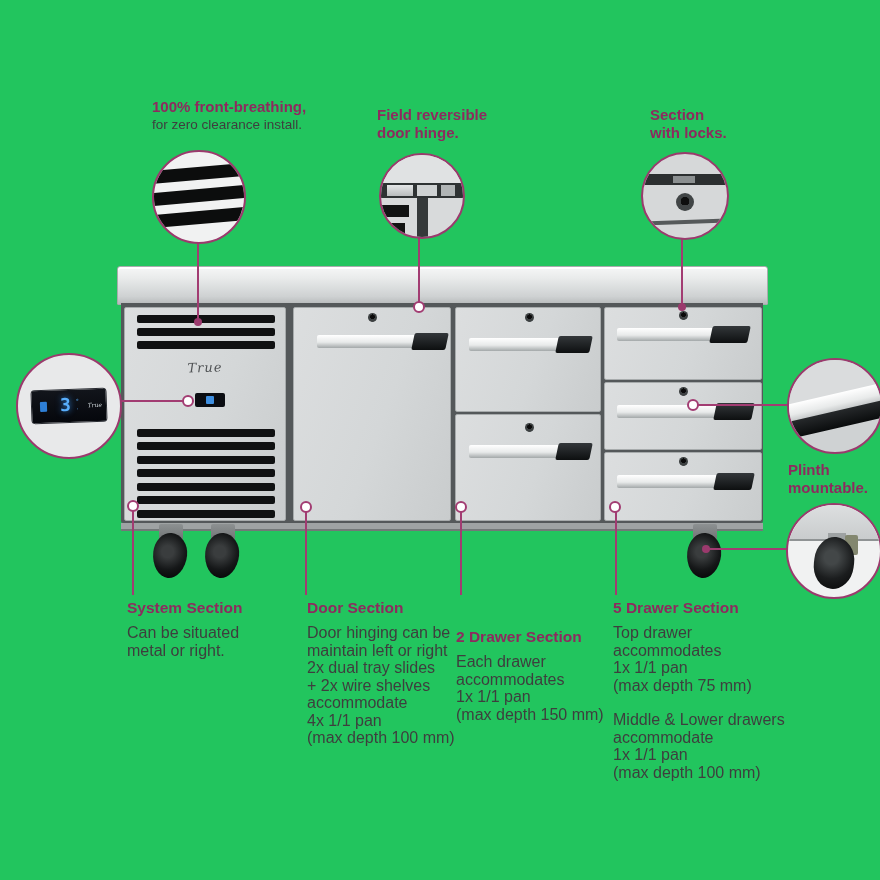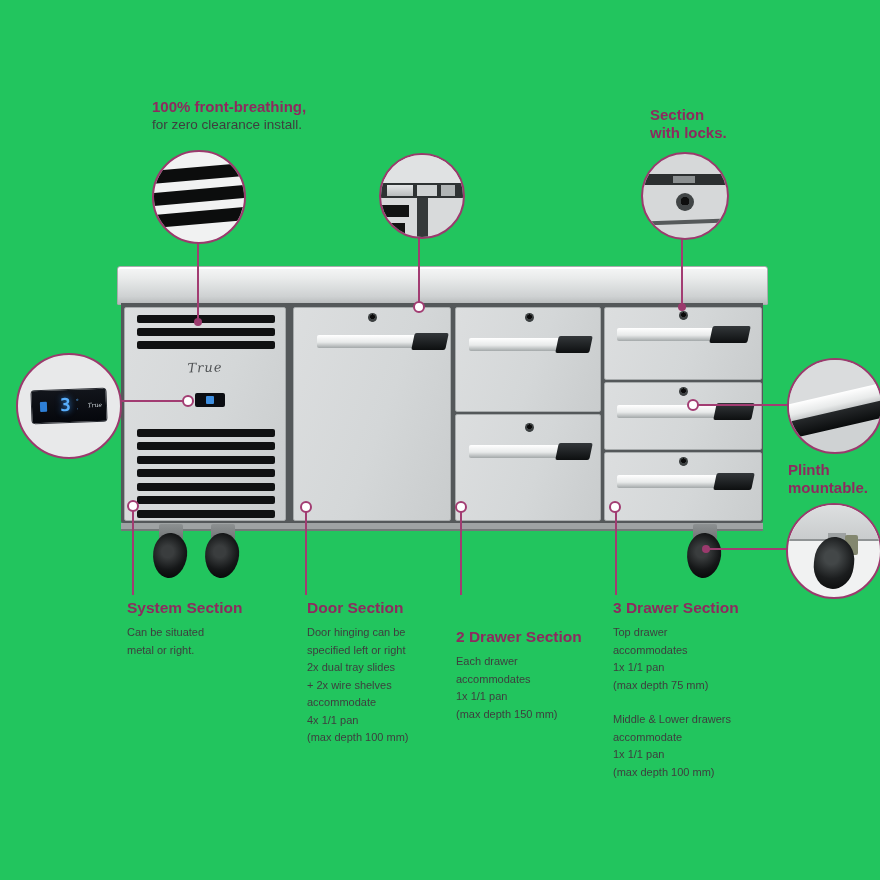--- a/index.html
+++ b/index.html
@@ -5,21 +5,21 @@
   html,body{margin:0;padding:0;background:#fcfcfc;}
   #stage{position:relative;width:880px;height:880px;background:#22c55e;overflow:hidden;
          font-family:"Liberation Sans",sans-serif;color:#3e3e3e;}
   .abs{position:absolute;}
   
   .note-title{font-size:15px;font-weight:700;color:#8e2a5f;line-height:18px;white-space:nowrap;}
   .note-body{font-size:13.5px;color:#3e3e3e;line-height:18px;white-space:nowrap;}
   .note-body.maroon,.maroon{color:#8e2a5f;}
   .bold{font-weight:700;}
   .sec-title{font-size:15.5px;font-weight:700;color:#8e2a5f;line-height:19px;white-space:nowrap;margin-bottom:7px;}
-  .sec-line{font-size:11px;color:#3e3e3e;line-height:17.5px;white-space:nowrap;}
+  .sec-line{font-size:16px;color:#3e3e3e;line-height:17.5px;white-space:nowrap;}
   .keep{white-space:pre;}
   
   .vline{position:absolute;width:2px;background:#a23c72;z-index:4;}
   .hline{position:absolute;height:2px;background:#a23c72;z-index:4;}
   .oc{position:absolute;width:8px;height:8px;border:2px solid #a23c72;background:#fff;border-radius:50%;z-index:5;}
   .fd{position:absolute;width:8px;height:8px;background:#9b3a6d;border-radius:50%;z-index:5;}
   
   .cc{position:absolute;border-radius:50%;border:2px solid #9b3a6d;overflow:hidden;background:#ededee;z-index:6;}
   
   .counter{position:absolute;left:117px;top:266px;width:649px;height:37px;z-index:1;
@@ -50,20 +50,24 @@
 </head>
 <body>
 
 <div id="stage">
 
   <div class="abs" style="left:152px;top:98px;">
     <div class="note-title">100% front-breathing,</div>
     <div class="note-body">for zero clearance install.</div>
   </div>
 
+  <div class="abs" style="left:377px;top:106px;">
+    <div class="note-title">Field reversible</div>
+    <div class="note-title">door hinge.</div>
+  </div>
 
   <div class="abs" style="left:650px;top:106px;">
     <div class="note-title">Section</div>
     <div class="note-title">with locks.</div>
   </div>
 
 
   <div class="abs" style="left:788px;top:461px;">
     <div class="note-title">Plinth</div>
     <div class="note-title">mountable.</div>
@@ -72,38 +76,38 @@
 
   <div class="abs" style="left:127px;top:598px;">
     <div class="sec-title">System Section</div>
     <div class="sec-line">Can be situated</div>
     <div class="sec-line">metal or right.</div>
   </div>
 
   <div class="abs" style="left:307px;top:598px;">
     <div class="sec-title">Door Section</div>
     <div class="sec-line">Door hinging can be</div>
-    <div class="sec-line">specified left or right</div>
+    <div class="sec-line">maintain left or right</div>
     <div class="sec-line">2x dual tray slides</div>
     <div class="sec-line">+ 2x wire shelves</div>
     <div class="sec-line">accommodate</div>
     <div class="sec-line">4x 1/1 pan</div>
     <div class="sec-line">(max depth 100 mm)</div>
   </div>
 
   <div class="abs" style="left:456px;top:627px;">
     <div class="sec-title">2 Drawer Section</div>
     <div class="sec-line">Each drawer</div>
     <div class="sec-line">accommodates</div>
     <div class="sec-line">1x 1/1 pan</div>
     <div class="sec-line">(max depth 150 mm)</div>
   </div>
 
   <div class="abs" style="left:613px;top:598px;">
-    <div class="sec-title">3 Drawer Section</div>
+    <div class="sec-title">5 Drawer Section</div>
     <div class="sec-line">Top drawer</div>
     <div class="sec-line">accommodates</div>
     <div class="sec-line">1x 1/1 pan</div>
     <div class="sec-line">(max depth 75 mm)</div>
     <div style="height:17px;"></div>
     <div class="sec-line">Middle &amp; Lower drawers</div>
     <div class="sec-line">accommodate</div>
     <div class="sec-line">1x 1/1 pan</div>
     <div class="sec-line">(max depth 100 mm)</div>
   </div>

